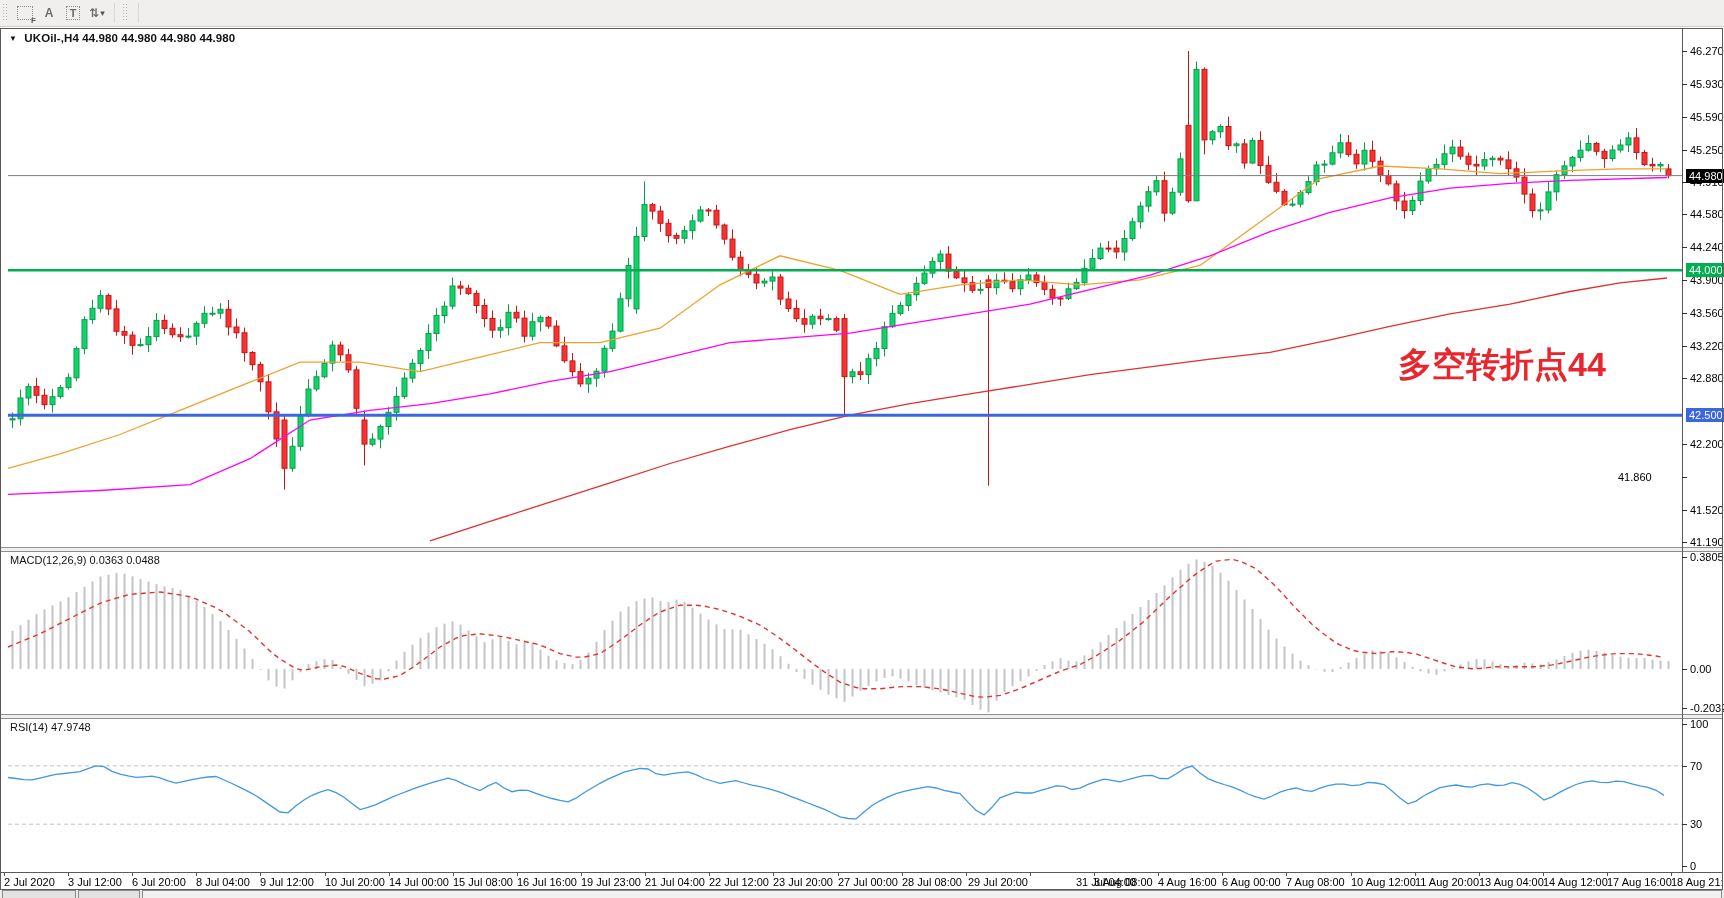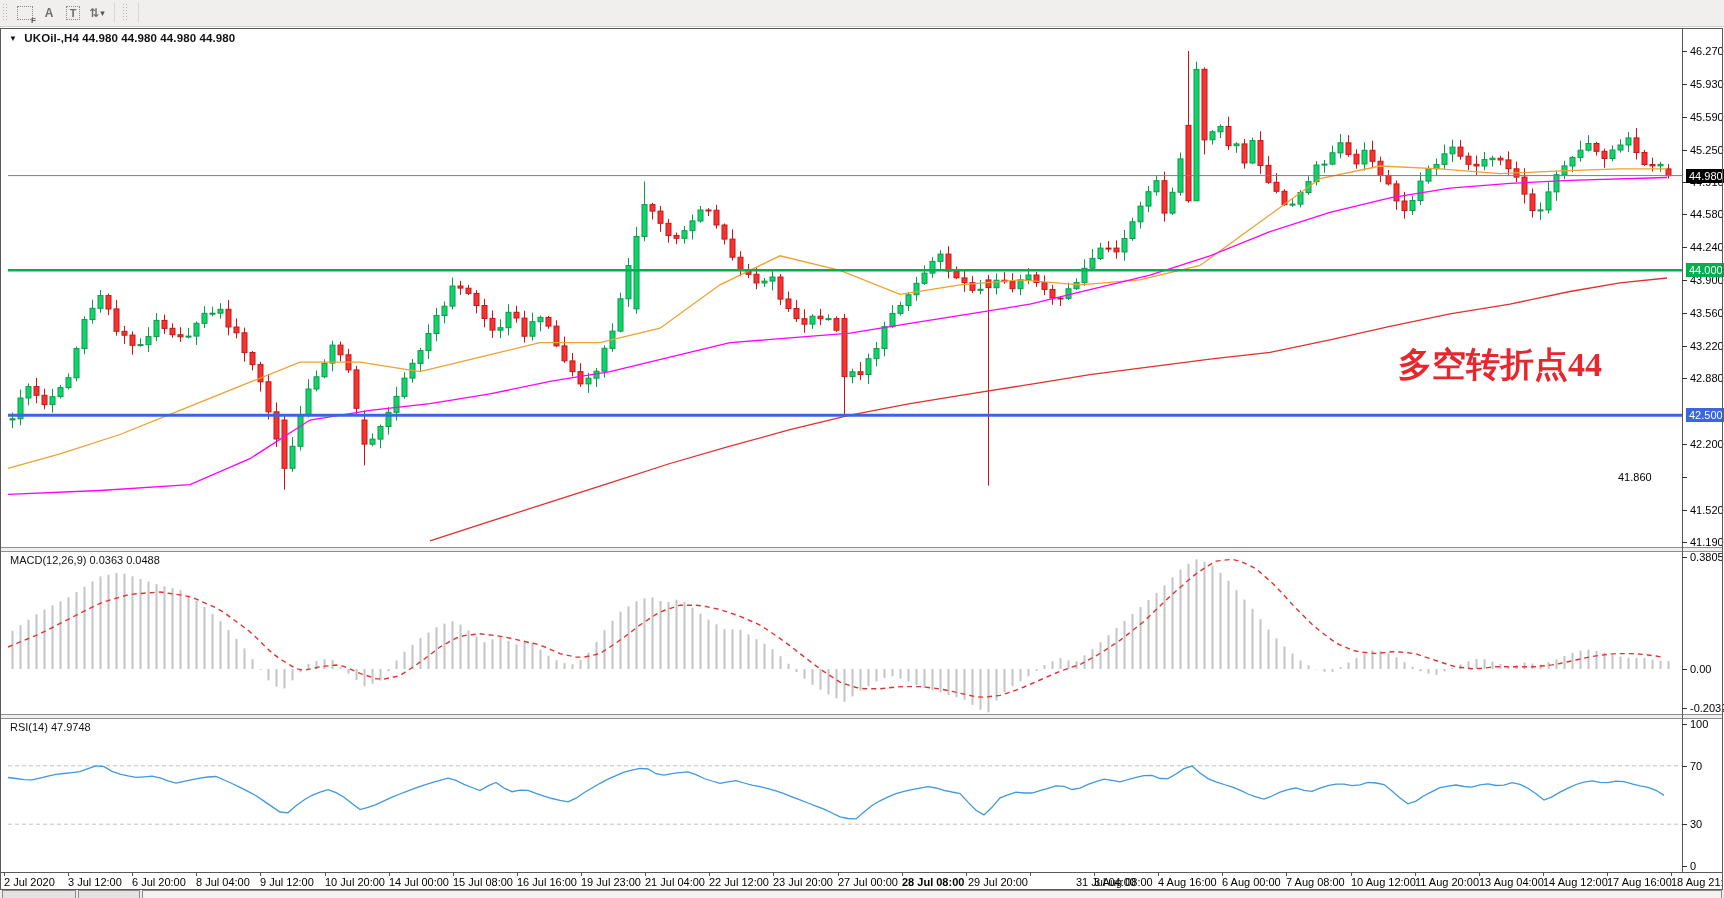--- a/index.html
+++ b/index.html
@@ -22,21 +22,21 @@
   .tf-btn{font-size:11px;color:#3c3c3c;padding:3px 7px;margin:0 1px;border:1px solid transparent;
           border-radius:1px;line-height:13px;}
   .tf-btn.active{border:1px solid #b9b8b6;background:#f7f6f5;box-shadow:inset 0 0 1px #fff;}
   
   .win-border{position:absolute;left:0;top:28px;width:1723px;height:862px;border:1px solid #5a5a5a;box-sizing:border-box;pointer-events:none;z-index:6;}
   #plot-svg{position:absolute;left:0;top:0;z-index:1;}
   .chart-header{position:absolute;left:9px;top:32px;z-index:4;font-size:11.5px;font-weight:bold;color:#111;letter-spacing:.1px;text-align:right;}
   .chart-header .tri{font-size:8px;vertical-align:1px;margin-right:4px;}
   .ind-label{position:absolute;z-index:4;font-size:11px;color:#111;}
   .annotation{position:absolute;z-index:5;font-size:34px;font-weight:bold;color:#e8262d;white-space:nowrap;
-              font-family:Liberation Serif, serif;}
+              font-family:Liberation Sans, sans-serif;}
   
   .pane-sep{position:absolute;left:1px;width:1722px;height:3px;background:#efefef;
             border-top:1px solid #8f8f8f;border-bottom:1px solid #8f8f8f;box-sizing:content-box;z-index:3;}
   .axis-vline{position:absolute;top:28px;width:1px;height:845px;background:#5a5a5a;z-index:3;}
   .time-topline{position:absolute;left:1px;top:872px;width:1722px;height:1px;background:#5a5a5a;z-index:3;}
   
   .px-label{position:absolute;z-index:4;font-size:11px;color:#000;white-space:nowrap;line-height:12px;}
   .px-tick{position:absolute;z-index:4;width:5px;height:1px;background:#333;}
   .px-box{position:absolute;z-index:5;height:14px;line-height:14px;color:#fff;font-size:11px;
           padding:0 3px;min-width:40px;box-sizing:border-box;}
@@ -808,21 +808,21 @@
     <div class="t-label" style="left:581px;">19 Jul 23:00</div>
     <div class="t-tick" style="left:645px;"></div>
     <div class="t-label" style="left:645px;">21 Jul 04:00</div>
     <div class="t-tick" style="left:709px;"></div>
     <div class="t-label" style="left:709px;">22 Jul 12:00</div>
     <div class="t-tick" style="left:773px;"></div>
     <div class="t-label" style="left:773px;">23 Jul 20:00</div>
     <div class="t-tick" style="left:838px;"></div>
     <div class="t-label" style="left:838px;">27 Jul 00:00</div>
     <div class="t-tick" style="left:902px;"></div>
-    <div class="t-label" style="left:902px;font-weight:bold;">28 Jul 08:00</div>
+    <div class="t-label" style="left:902px;">28 Jul 08:00</div>
     <div class="t-tick" style="left:966px;"></div>
     <div class="t-label" style="left:968px;">29 Jul 20:00</div>
     <div class="t-tick" style="left:1030px;"></div>
     <div class="t-label" style="left:1076px;">31 Jul 04:00</div>
     <div class="t-tick" style="left:1094px;"></div>
     <div class="t-label" style="left:1094px;">3 Aug 08:00</div>
     <div class="t-tick" style="left:1158px;"></div>
     <div class="t-label" style="left:1158px;">4 Aug 16:00</div>
     <div class="t-tick" style="left:1222px;"></div>
     <div class="t-label" style="left:1222px;">6 Aug 00:00</div>

